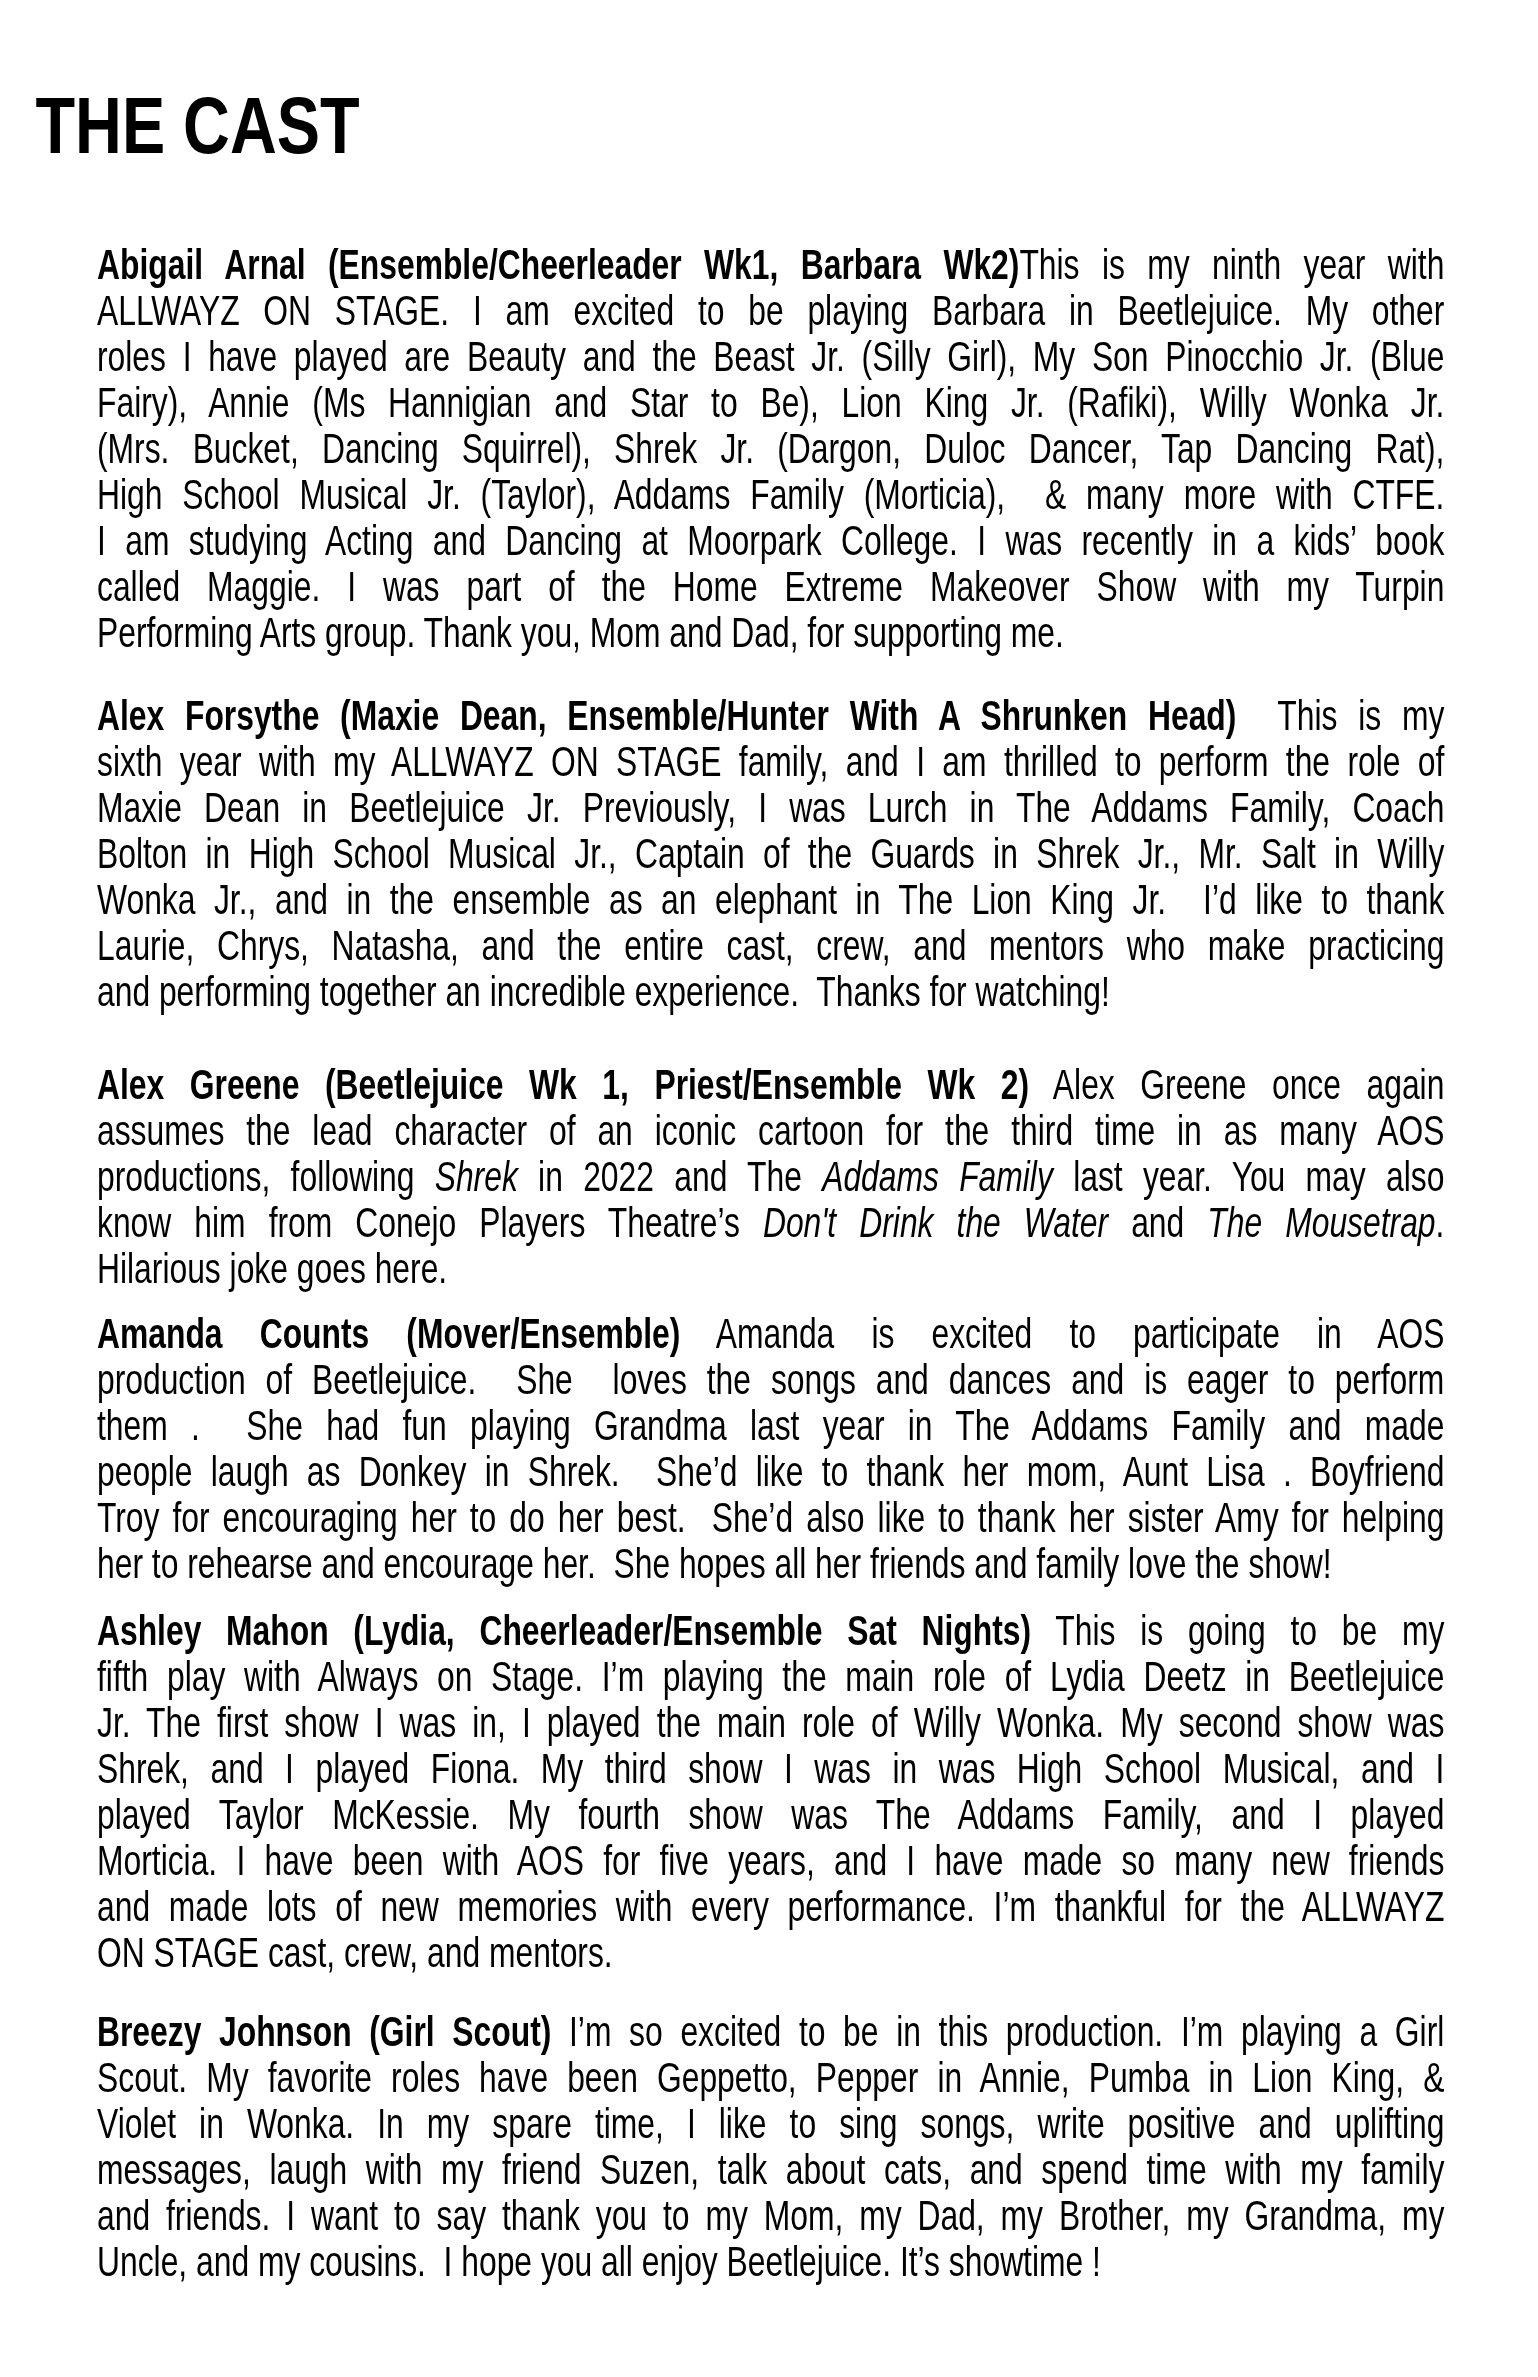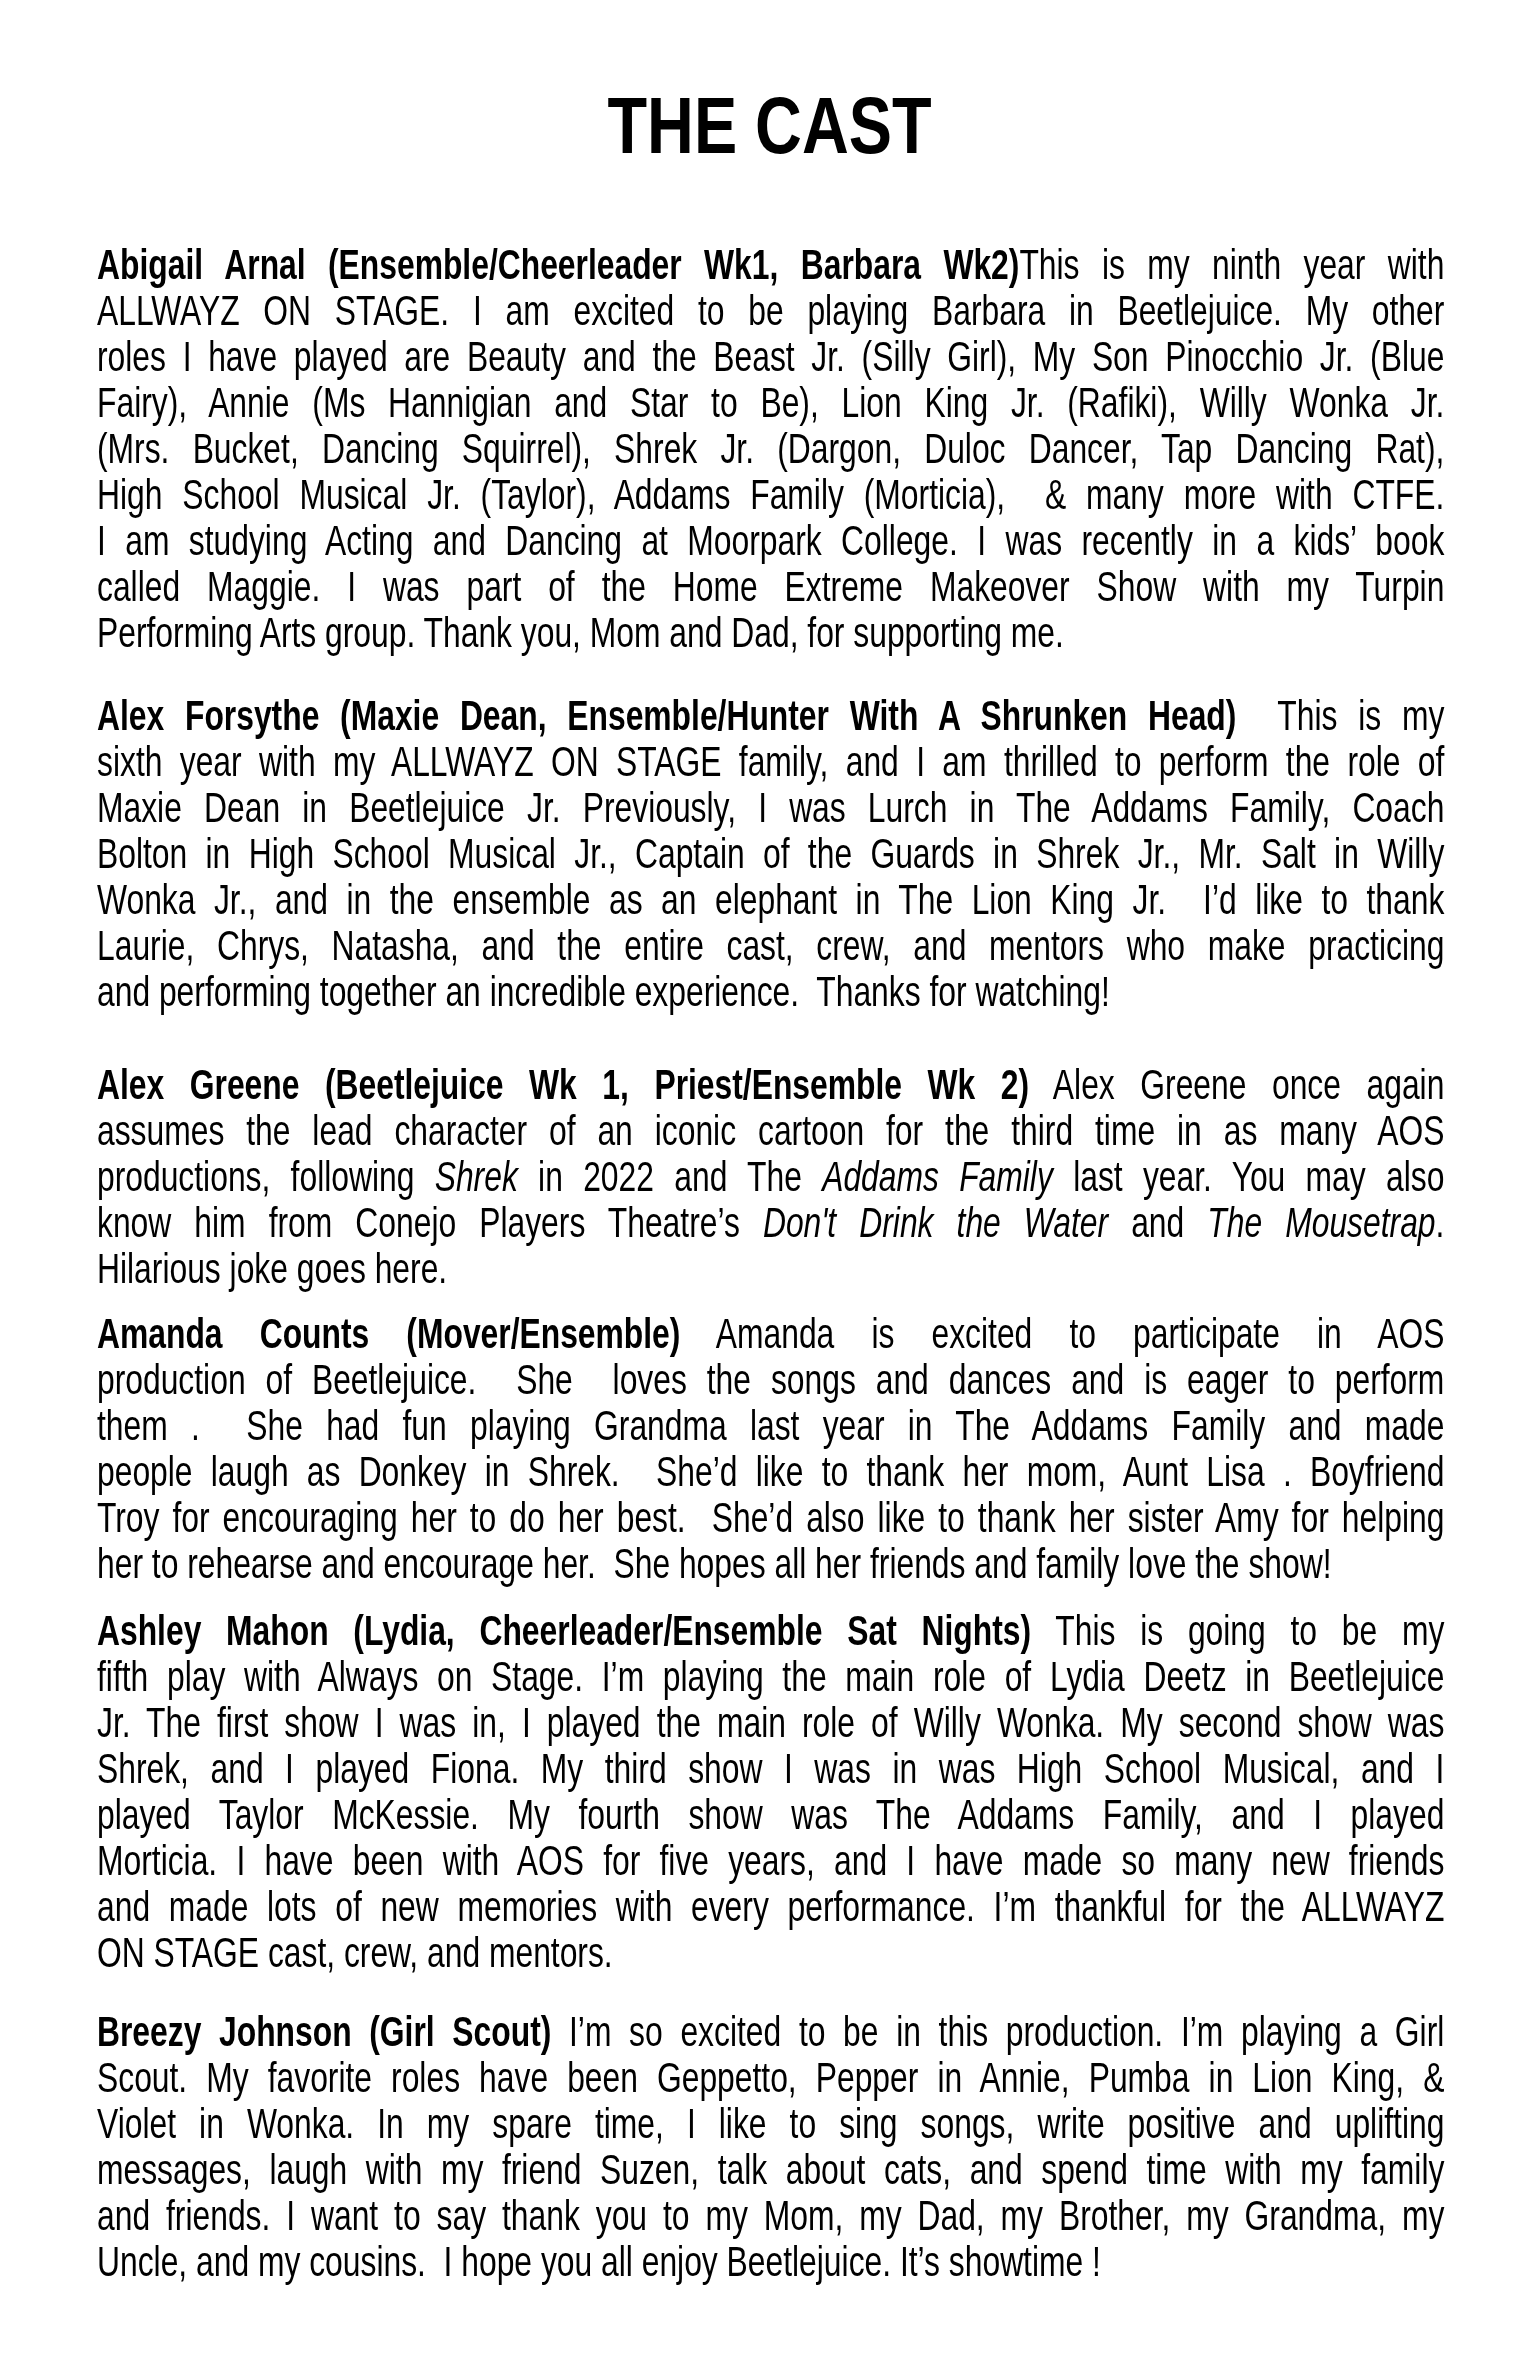--- a/index.html
+++ b/index.html
@@ -10,21 +10,20 @@
     background:#ffffff;
     overflow:hidden;
     font-family:"Liberation Sans","DejaVu Sans",sans-serif;
     color:#000000;
   }
   .title-wrap{
     position:absolute;
     top:85px;
     left:0;
     width:1538px;
-    text-align:center;
   }
   .title{
     display:inline-block;
     font-size:79px;
     line-height:81px;
     font-weight:700;
     transform:scaleX(0.82);
     transform-origin:50% 0;
     white-space:pre;
   }

